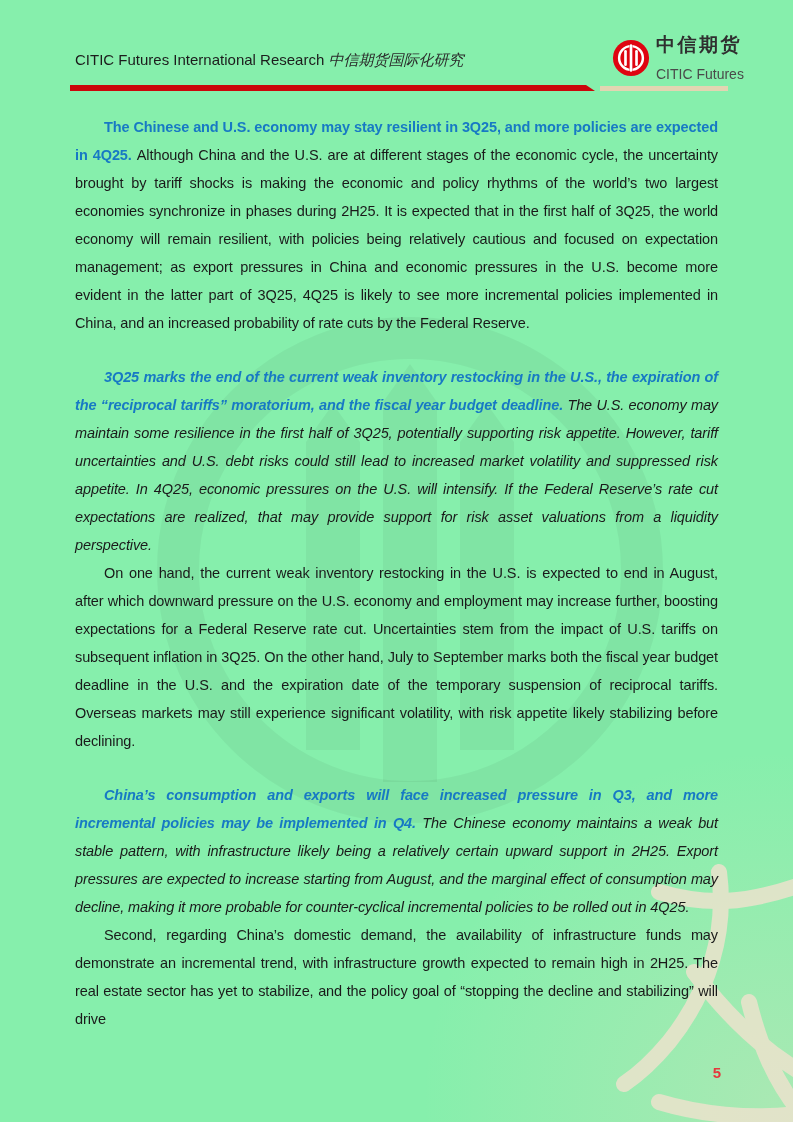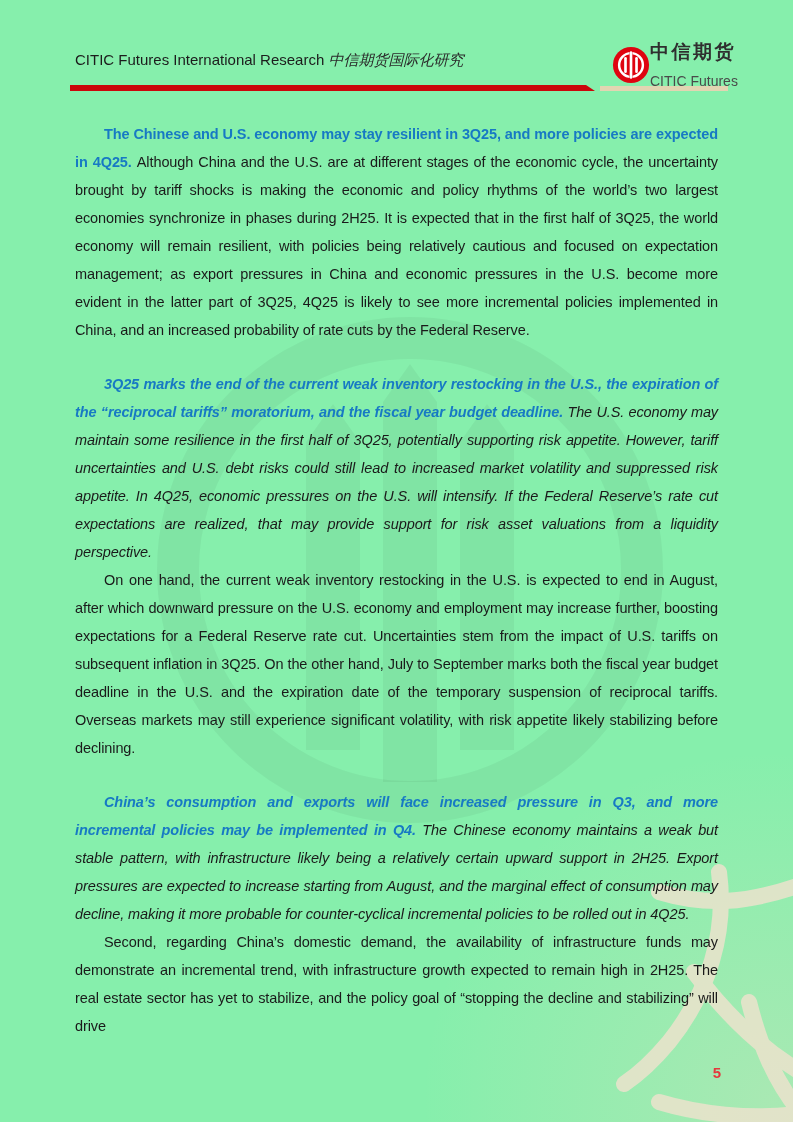--- a/index.html
+++ b/index.html
@@ -51,23 +51,24 @@
   }
   .header-title .zh {
     font-family: "DejaVu Serif", serif;
     font-style: italic;
     font-size: 15px;
     color: #2a2a2a;
   }
   .logo-block {
     position: absolute;
     left: 612px;
-    top: 42px;
+    top: 35px;
     display: flex;
     align-items: center;
+    gap: 6px;
   }
   .logo-mark { width: 38px; height: 38px; display: block; }
   .logo-names { display: flex; flex-direction: column; line-height: 1.05; }
   .logo-zh {
     font-size: 19px;
     font-weight: bold;
     color: #2f2f2f;
     letter-spacing: 2.5px;
     font-family: "DejaVu Serif", serif;
   }
@@ -99,21 +100,20 @@
   
   .content {
     position: absolute;
     left: 75px;
     top: 113px;
     width: 643px;
     font-size: 14.5px;
     line-height: 28px;
     text-align: justify;
     letter-spacing: -0.1px;
-    margin-top: 7px;
   }
   .content p { margin: 0; text-indent: 29px; }
   .content p.group-gap { margin-top: 26px; font-style: italic; }
   .lead {
     color: #1779c4;
     font-weight: bold;
   }
 
   
   .page-number {

